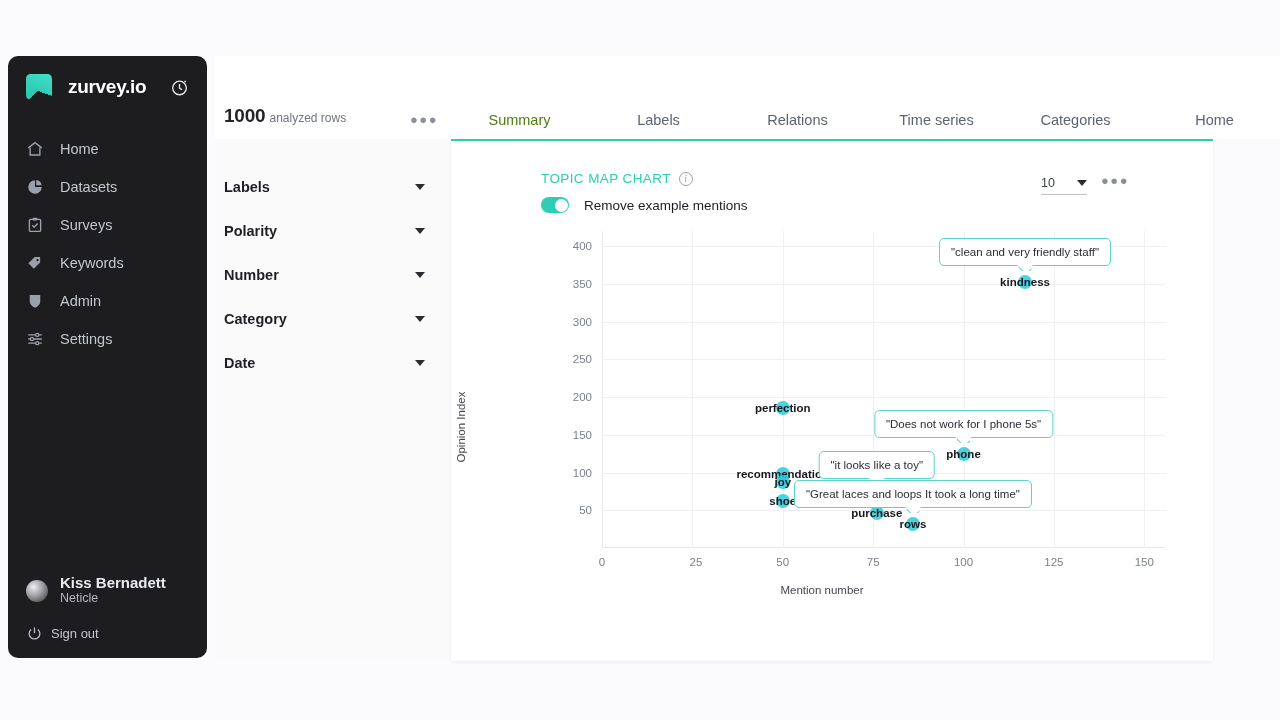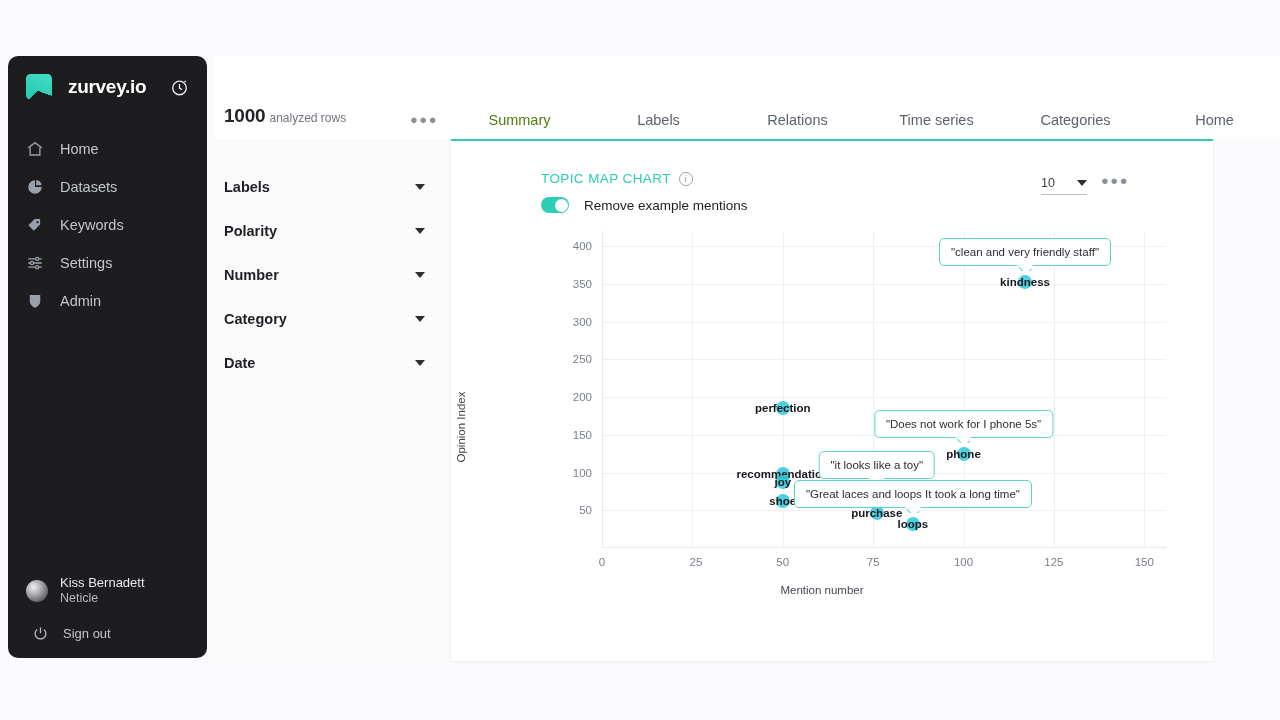--- a/index.html
+++ b/index.html
@@ -41,23 +41,23 @@
     height: 38px; padding: 0 18px; cursor: pointer;
   }
   .nav-item .nav-ico { width: 18px; height: 18px; flex:none; display:flex; align-items:center; justify-content:center; color:#9aa0ab; }
   .nav-item .nav-lbl { font-size: 14.5px; color: #c2c6cd; }
 
   .user-block { position: absolute; left: 0; bottom: 52px; width: 100%; padding: 0 18px; display:flex; align-items:center; gap:12px;}
   .avatar {
     width: 22px; height: 22px; border-radius: 50%; flex:none;
     background: radial-gradient(circle at 35% 32%, #f0f0f2 0%, #9b9ba1 45%, #2e2e31 100%);
   }
-  .user-name { font-size: 13px; font-weight: normal; color: #e8eaee; line-height: 15px; }
+  .user-name { font-size: 15px; font-weight: bold; color: #e8eaee; line-height: 15px; }
   .user-org  { font-size: 12.5px; color: #b4b8c0; line-height: 16px; }
-  .signout { position:absolute; left:0; bottom: 16px; width:100%; padding: 0 24px; display:flex; align-items:center; gap:14px; cursor:pointer;}
+  .signout { position:absolute; left:0; bottom: 16px; width:100%; padding: 0 18px; display:flex; align-items:center; gap:8px; cursor:pointer;}
   .signout .so-lbl { font-size: 13px; color: #c2c6cd; }
 
   
   .topbar { position:absolute; left:215px; top:56px; right:0; height:83px; background:#ffffff; }
   .rows-count { position:absolute; left:9px; top:49px; }
   .rows-num { font-size: 19px; font-weight: bold; color: #232428; letter-spacing:-0.2px;}
   .rows-lbl { font-size: 12px; color: #70757e; margin-left:4px; }
   .rows-dots { position:absolute; left:195px; top:56px; color:#8a909b; letter-spacing:1.5px; font-size:13px; cursor:pointer;}
 
   .tabs { position:absolute; left:235px; top:42px; display:flex; }
@@ -204,45 +204,55 @@
         <span class="nav-ico">
           <svg width="18" height="18" viewBox="0 0 24 24">
             <path d="M12 3a9 9 0 1 0 9 9h-9z" fill="#9aa0ab"></path>
             <path d="M13.6 2.6v7.2h7.2a7.6 7.6 0 0 0-7.2-7.2z" fill="#9aa0ab"></path>
           </svg>
         </span>
         <span class="nav-lbl">Datasets</span>
       </div>
       <div class="nav-item">
         <span class="nav-ico">
+          <svg width="18" height="18" viewBox="0 0 24 24" fill="none" stroke="#9aa0ab" stroke-width="1.8">
+            <rect x="4.5" y="4.5" width="15" height="16" rx="1.6"></rect>
+            <rect x="8.8" y="2.2" width="6.4" height="3.8" rx="1" fill="#9aa0ab" stroke="none"></rect>
+            <path d="M8.4 12.4l2.5 2.6 4.6-5"></path>
+          </svg>
+        </span>
+        <span class="nav-lbl">Surveys</span>
+      </div>
+      <div class="nav-item">
+        <span class="nav-ico">
           <svg width="18" height="18" viewBox="0 0 24 24">
             <path d="M3.2 12.4 11.6 4h7.2v7.2l-8.4 8.4z" fill="#9aa0ab"></path>
             <circle cx="15.4" cy="8.2" r="1.5" fill="#1d1d1f"></circle>
           </svg>
         </span>
         <span class="nav-lbl">Keywords</span>
+      </div>
+      <div class="nav-item">
+        <span class="nav-ico">
+          <svg width="18" height="18" viewBox="0 0 24 24">
+            <path d="M5 4h14v8.5c0 4-3.3 6.8-7 8.4-3.7-1.6-7-4.4-7-8.4z" fill="#9aa0ab"></path>
+          </svg>
+        </span>
+        <span class="nav-lbl">Admin</span>
       </div>
       <div class="nav-item">
         <span class="nav-ico">
           <svg width="18" height="18" viewBox="0 0 24 24" fill="none" stroke="#9aa0ab" stroke-width="1.7">
             <path d="M3 6.5h18M3 12h18M3 17.5h18"></path>
             <circle cx="15" cy="6.5" r="2.1" fill="#1d1d1f"></circle>
             <circle cx="8" cy="12" r="2.1" fill="#1d1d1f"></circle>
             <circle cx="15" cy="17.5" r="2.1" fill="#1d1d1f"></circle>
           </svg>
         </span>
         <span class="nav-lbl">Settings</span>
-      </div>
-      <div class="nav-item">
-        <span class="nav-ico">
-          <svg width="18" height="18" viewBox="0 0 24 24">
-            <path d="M5 4h14v8.5c0 4-3.3 6.8-7 8.4-3.7-1.6-7-4.4-7-8.4z" fill="#9aa0ab"></path>
-          </svg>
-        </span>
-        <span class="nav-lbl">Admin</span>
       </div>
     </div>
 
     <div class="user-block">
       <div class="avatar"></div>
       <div>
         <div class="user-name">Kiss Bernadett</div>
         <div class="user-org">Neticle</div>
       </div>
     </div>
@@ -391,21 +401,21 @@
           <div class="pt" style="left: 180.769px; top: 270.205px;">
             <span class="pt-dot"></span>
             <span class="pt-lbl">shoe</span>
           </div>
           <div class="pt" style="left: 274.769px; top: 281.526px;">
             <span class="pt-dot"></span>
             <span class="pt-lbl">purchase</span>
           </div>
           <div class="pt" style="left: 310.923px; top: 292.848px;">
             <span class="pt-dot"></span>
-            <span class="pt-lbl">loops</span>
+            <span class="pt-lbl">rows</span>
           </div>
           <div class="bubble" style="left: 423px; top: 21.3238px;"><span>"clean and very friendly staff"</span><span class="tail"></span><span class="tail-cover"></span></div>
           <div class="bubble" style="left: 361.538px; top: 192.655px;"><span>"Does not work for I phone 5s"</span><span class="tail"></span><span class="tail-cover"></span></div>
           <div class="bubble" style="left: 274.769px; top: 234.167px;"><span>"it looks like a toy"</span><span class="tail"></span><span class="tail-cover"></span></div>
           <div class="bubble" style="left: 310.923px; top: 262.848px;"><span>"Great laces and loops It took a long time"</span><span class="tail"></span><span class="tail-cover"></span></div>
         </div>
     </div>
   </div>
 </div>
 

